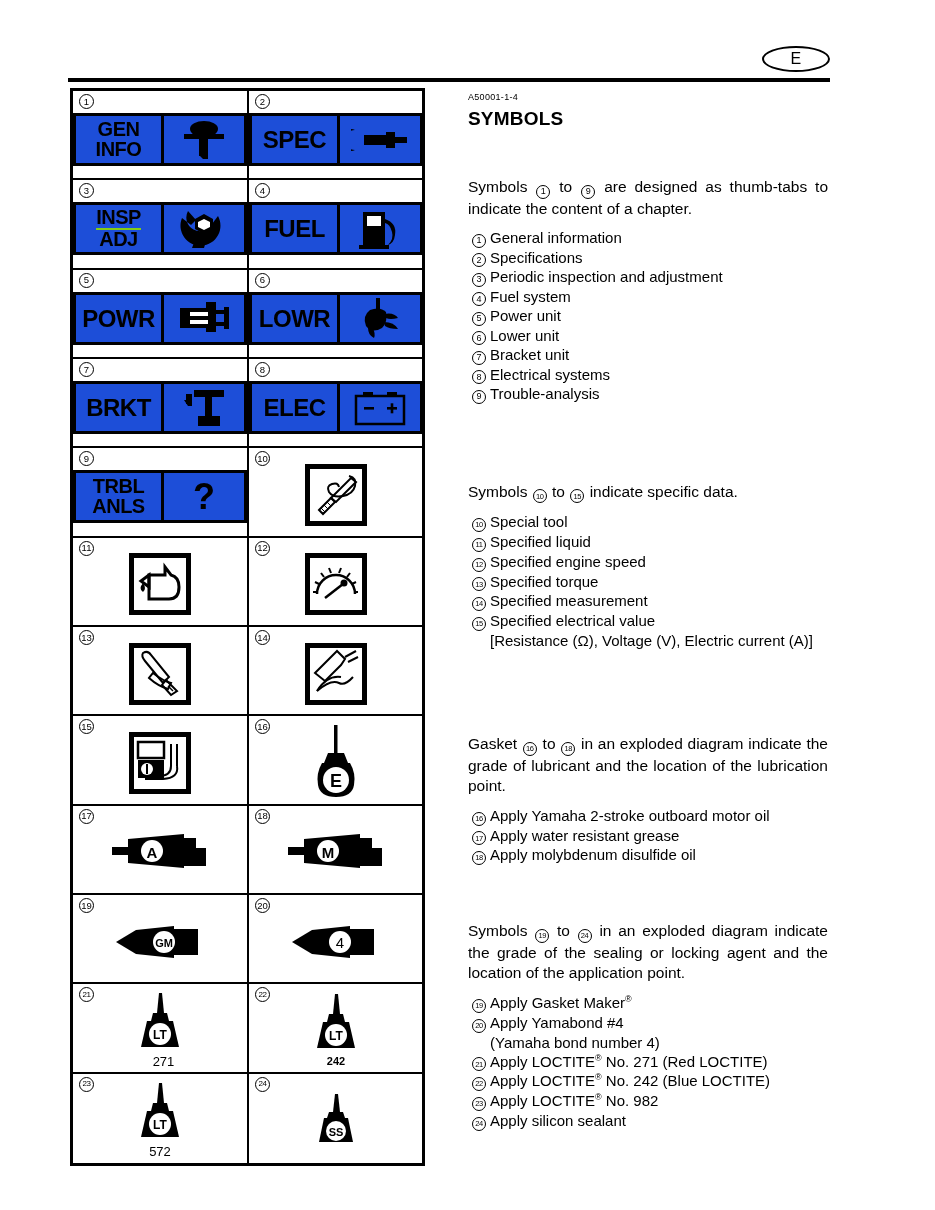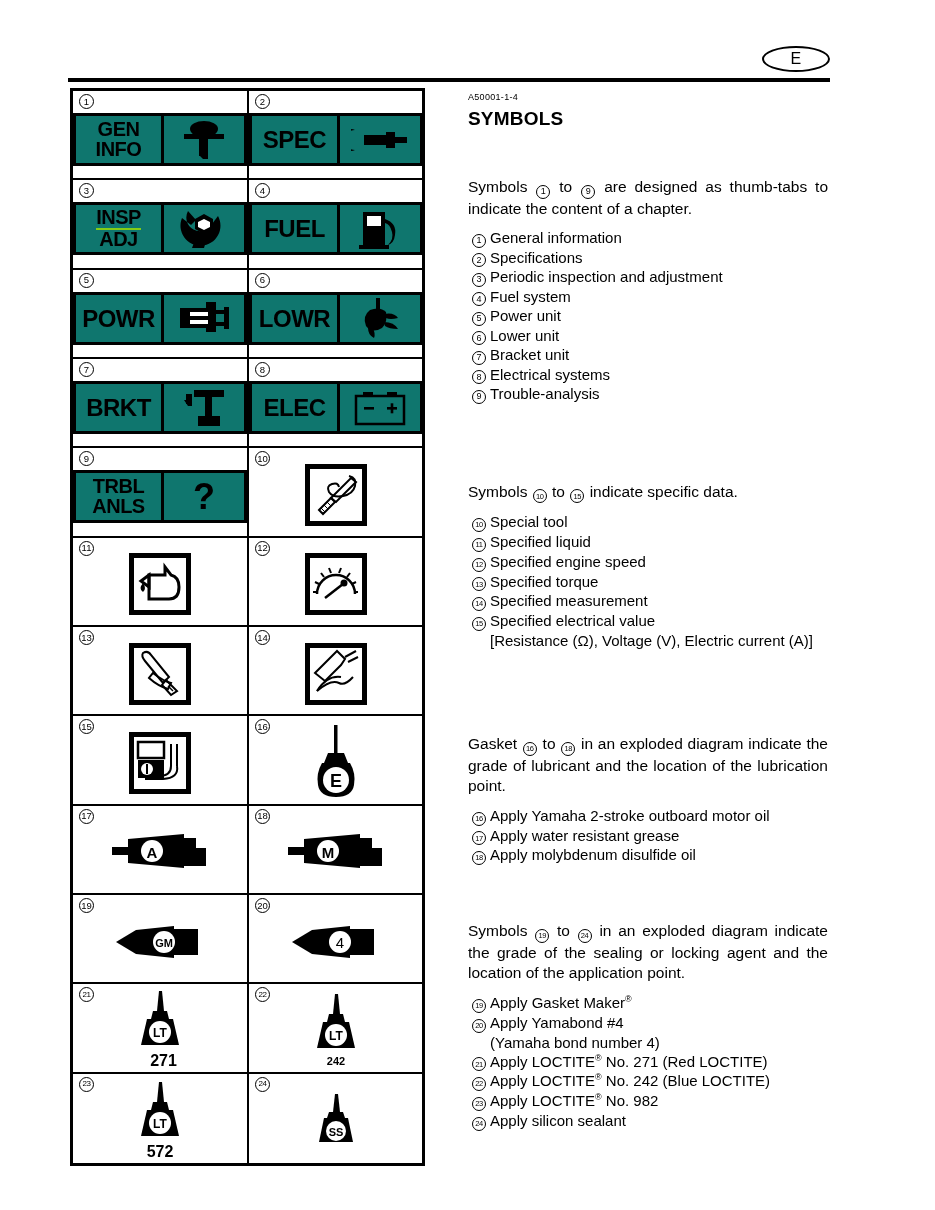--- a/index.html
+++ b/index.html
@@ -48,21 +48,21 @@
     position: absolute; left: 6px; top: 3px;
     width: 15px; height: 15px;
     border: 1.3px solid #000; border-radius: 50%;
     display: flex; align-items: center; justify-content: center;
     font-size: 9.5px; line-height: 1;
   }
   .cnum.wide { font-size: 8px; letter-spacing: -0.5px; }
 
   
   .tab {
-    display: flex; border: 3px solid #000; background: #0f766e;
+    display: flex; border: 3px solid #000; background: #1d4ed8;
     height: 53px; width: 174px; margin-top: 4px;
   }
   .tab-txt {
     flex: 0 0 88px;
     display: flex; flex-direction: column;
     align-items: center; justify-content: center;
     font-weight: bold; font-size: 22px; line-height: 0.98;
     letter-spacing: -0.5px;
     border-right: 3px solid #000;
   }
@@ -453,21 +453,21 @@
     <div class="cell">
       <span class="cnum wide">21</span>
       <div class="plain-ico" style="flex-direction:column">
         <svg width="66" height="62" viewBox="0 0 66 62">
           <path d="M32 0 L35 0 L37 20 L30 20 Z" fill="#000"></path>
           <path d="M26 20 L40 20 L42 28 L24 28 Z" fill="#000"></path>
           <path d="M20 28 L46 28 L52 54 L14 54 Z" fill="#000"></path>
           <circle cx="33" cy="41" r="11" fill="#fff"></circle>
           <text x="33" y="46" font-family="Liberation Sans, sans-serif" font-size="12" font-weight="bold" text-anchor="middle" fill="#000">LT</text>
         </svg>
-        <span style="font-size:16px;font-weight:bold;margin-top:-1px;margin-left:7px;">271</span>
+        <span style="font-size:13px;font-weight:normal;margin-top:-1px;margin-left:7px;">271</span>
       </div>
     </div>
 
     <div class="cell">
       <span class="cnum wide">22</span>
       <div class="plain-ico" style="flex-direction:column">
         <svg width="66" height="62" viewBox="0 0 66 62">
           <path d="M32 0 L35 0 L37 20 L30 20 Z" fill="#000"></path>
           <path d="M26 20 L40 20 L42 28 L24 28 Z" fill="#000"></path>
           <path d="M20 28 L46 28 L52 54 L14 54 Z" fill="#000"></path>
@@ -481,21 +481,21 @@
     <div class="cell">
       <span class="cnum wide">23</span>
       <div class="plain-ico" style="flex-direction:column">
         <svg width="66" height="62" viewBox="0 0 66 62">
           <path d="M32 0 L35 0 L37 20 L30 20 Z" fill="#000"></path>
           <path d="M26 20 L40 20 L42 28 L24 28 Z" fill="#000"></path>
           <path d="M20 28 L46 28 L52 54 L14 54 Z" fill="#000"></path>
           <circle cx="33" cy="41" r="11" fill="#fff"></circle>
           <text x="33" y="46" font-family="Liberation Sans, sans-serif" font-size="12" font-weight="bold" text-anchor="middle" fill="#000">LT</text>
         </svg>
-        <span style="font-size:16px;font-weight:bold;margin-top:-1px;">572</span>
+        <span style="font-size:13px;font-weight:normal;margin-top:-1px;">572</span>
       </div>
     </div>
 
     <div class="cell">
       <span class="cnum wide">24</span>
       <div class="plain-ico">
         <svg width="66" height="58" viewBox="0 0 66 58">
           <path d="M32 2 L35 2 L37 20 L30 20 Z" fill="#000"></path>
           <path d="M26 20 L40 20 L42 26 L24 26 Z" fill="#000"></path>
           <path d="M21 26 L45 26 L50 50 L16 50 Z" fill="#000"></path>

